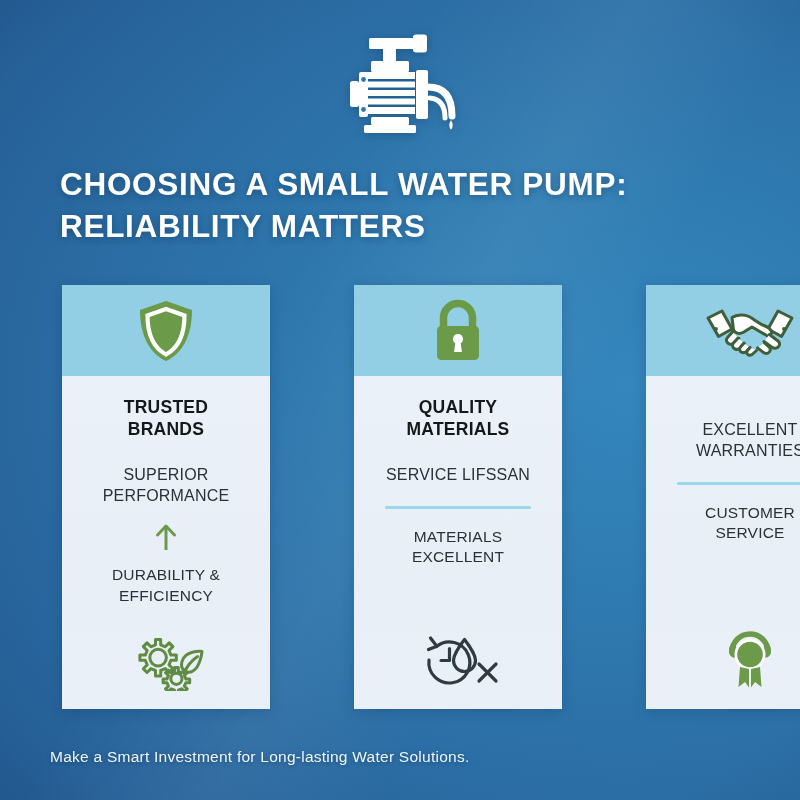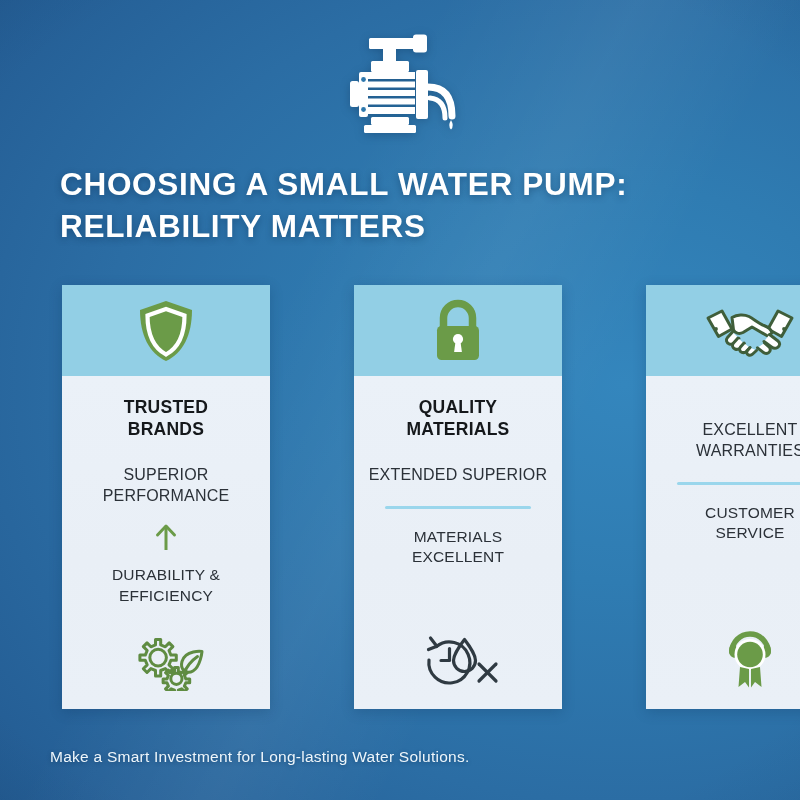--- a/index.html
+++ b/index.html
@@ -220,21 +220,21 @@
           <circle cx="29" cy="41" r="5.1" fill="#ffffff"></circle>
           <path d="M26.6 43 L31.4 43 L32.9 54 L25.1 54 Z" fill="#ffffff"></path>
         </svg>
       </div>
       <div class="card-body">
         <div class="card-title">
           <div>QUALITY</div>
           <div>MATERIALS</div>
         </div>
         <div class="card-sub">
-          <div>EXTENDED SUPERIOR</div>
+          <div>SERVICE LIFSSAN</div>
           <div></div>
         </div>
         <div class="divider"></div>
         <div class="card-sub2">
           <div>MATERIALS</div>
           <div>EXCELLENT</div>
         </div>
         <div class="foot-icon-wrap">
           <svg class="foot-icon" width="82" height="62" viewBox="0 0 82 62">
             <g fill="none" stroke="#2f3a42" stroke-width="3.2" stroke-linecap="round" stroke-linejoin="round">

